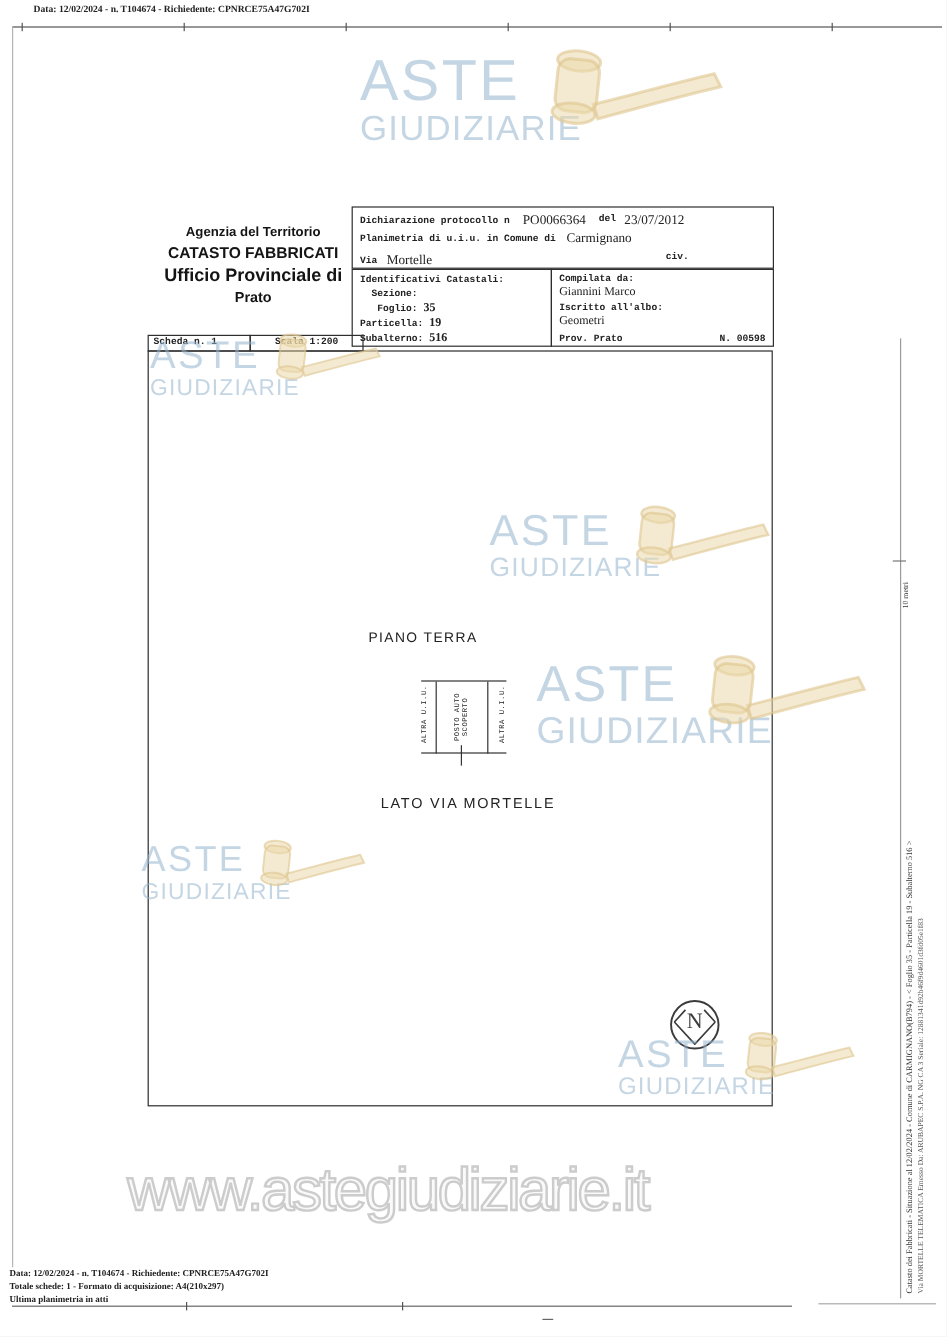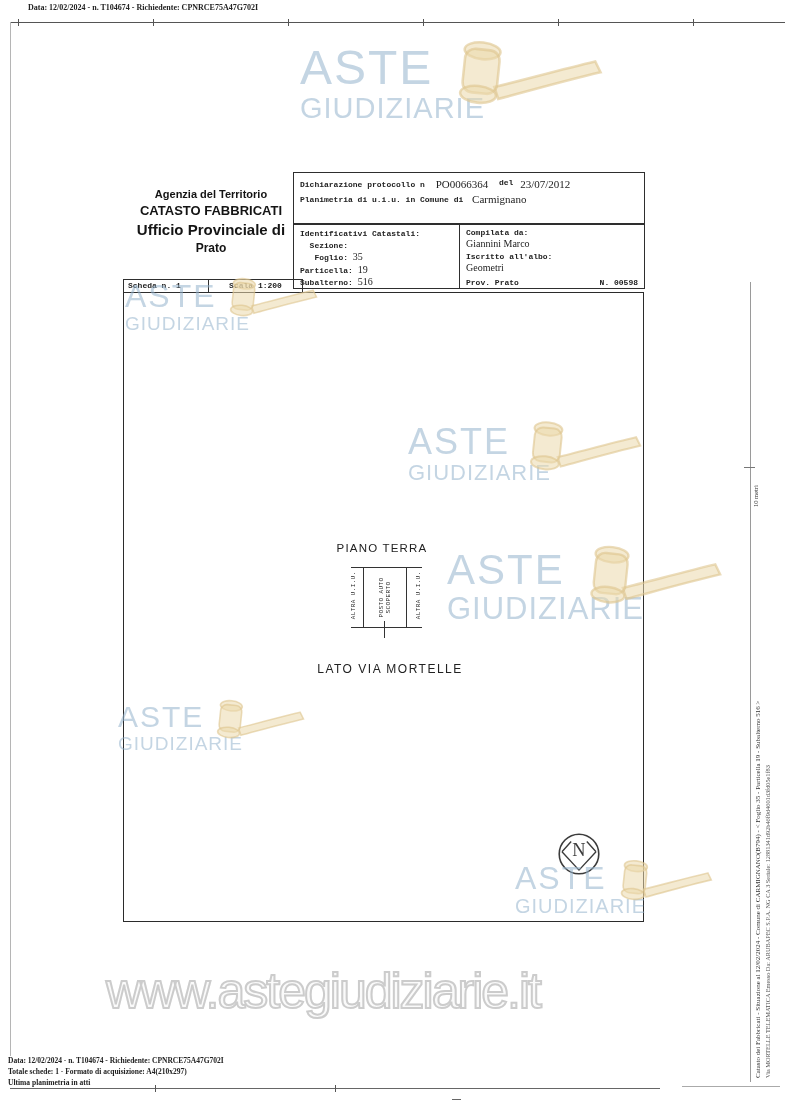--- a/index.html
+++ b/index.html
@@ -53,37 +53,37 @@
   
   .decl{left:293px;top:172px;width:352px;height:52px;border:1px solid #2e2e2e;box-sizing:border-box;
         padding:4px 6px;font-size:8px;font-weight:bold;color:#222;}
   .decl .val{font-size:11px;font-weight:normal;position:relative;top:1px;}
   .decl .sup{position:relative;top:-2px;margin:0 2px 0 6px;}
   .decl .row3{display:flex;justify-content:space-between;margin-top:6px;}
   .decl .row2{margin-top:3px;}
 
   .cad{left:293px;top:224px;width:167px;height:65px;border:1px solid #2e2e2e;box-sizing:border-box;
        padding:3px 6px;font-size:8px;font-weight:bold;line-height:11.5px;white-space:pre;color:#222;}
-  .cad .val{font-size:10px;font-weight:normal;}
+  .cad .val{font-size:10px;font-weight:bold;}
   .comp{left:459px;top:224px;width:186px;height:65px;border:1px solid #2e2e2e;box-sizing:border-box;
         padding:3px 6px;font-size:8px;font-weight:bold;line-height:10.5px;color:#222;}
   .comp .val{font-size:10px;font-weight:normal;}
   .comp .prov-row{display:flex;justify-content:space-between;margin-top:5px;}
   .comp .gap{height:3px;}
 
   
   .sheet{left:123px;top:279px;display:flex;z-index:2;}
   .sheet .cell{border:1px solid #2e2e2e;box-sizing:border-box;height:14px;font-size:8px;font-weight:bold;
                padding:1px 4px;background:transparent;color:#222;}
   .sheet .c1{width:86px;}
   .sheet .c2{width:95px;margin-left:-1px;text-align:center;}
 
   
   .plan-frame{left:123px;top:292px;width:521px;height:630px;border:1.2px solid #2b2b2b;box-sizing:border-box;}
-  .floor-label{left:307px;top:526px;width:150px;text-align:center;font-size:11.5px;letter-spacing:1.2px;color:#222;margin-top:16px;}
+  .floor-label{left:307px;top:526px;width:150px;text-align:left;font-size:11.5px;letter-spacing:1.2px;color:#222;}
   .room-wall{top:568px;height:60px;width:0;border-left:1.8px solid #333;}
   .room-wall.left{left:363px;} .room-wall.right{left:406px;}
   .room-line{left:351px;width:71px;height:0;border-top:1.2px solid #333;}
   .room-line.top{top:567px;} .room-line.bottom{top:627px;}
   .room-tick{left:384px;top:621px;height:17px;width:0;border-left:1.2px solid #333;}
   .vtext{transform:rotate(-90deg);font-size:6px;letter-spacing:0.4px;text-align:center;color:#222;line-height:6.5px;}
   .room-label{left:355px;top:591px;width:60px;}
   .neighbor-left{left:324px;top:592px;width:60px;}
   .neighbor-right{left:389px;top:592px;width:60px;}
   .street-label{left:300px;top:662px;width:180px;text-align:center;font-size:12px;letter-spacing:1.5px;color:#222;}
@@ -135,20 +135,27 @@
     <div>
       <span>Dichiarazione protocollo n</span>
       <span class="val serif" style="margin-left:6px;">PO0066364</span>
       <span class="sup">del</span>
       <span class="val serif">23/07/2012</span>
     </div>
     <div class="row2">
       <span>Planimetria di u.i.u. in Comune di</span>
       <span class="val serif" style="margin-left:4px;">Carmignano</span>
     </div>
+    <div class="row3">
+      <span>
+        <span>Via</span>
+        <span class="val serif" style="margin-left:3px;">Mortelle</span>
+      </span>
+      <span style="margin-right:64px;">civ.</span>
+    </div>
   </div>
 
   <div class="abs cad mono"><span>Identificativi Catastali:</span>
 <span>  Sezione:</span>
 <span>   Foglio:</span> <span class="val serif">35</span>
 <span>Particella:</span> <span class="val serif">19</span>
 <span>Subalterno:</span> <span class="val serif">516</span></div>
 
   <div class="abs comp mono">
     <div>Compilata da:</div>

